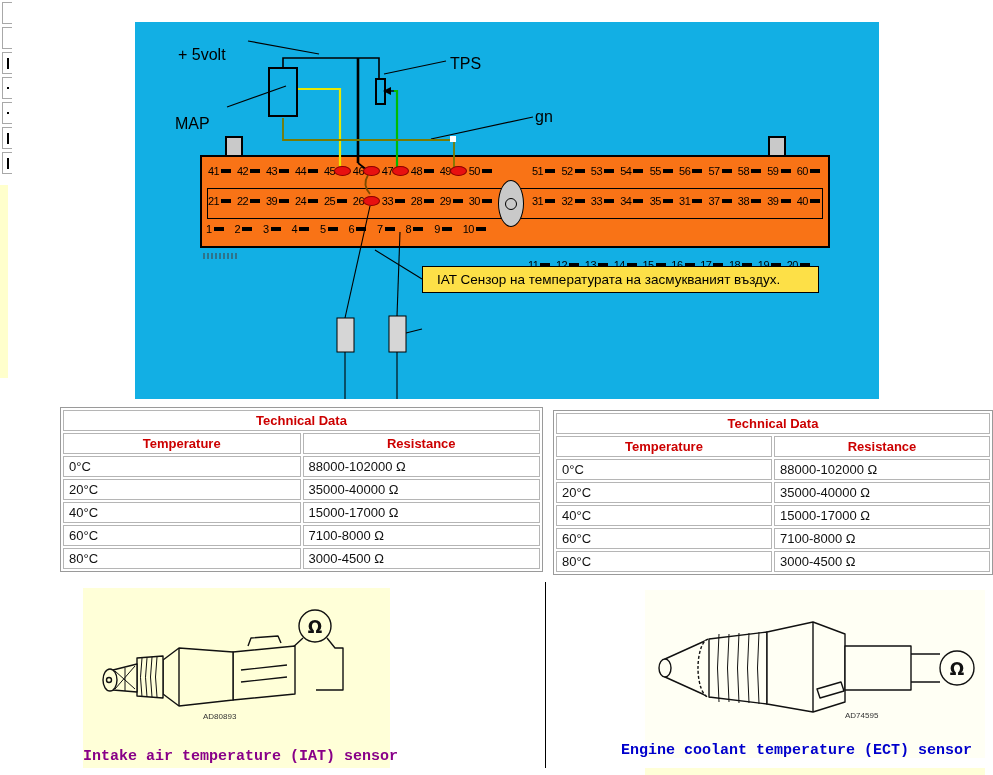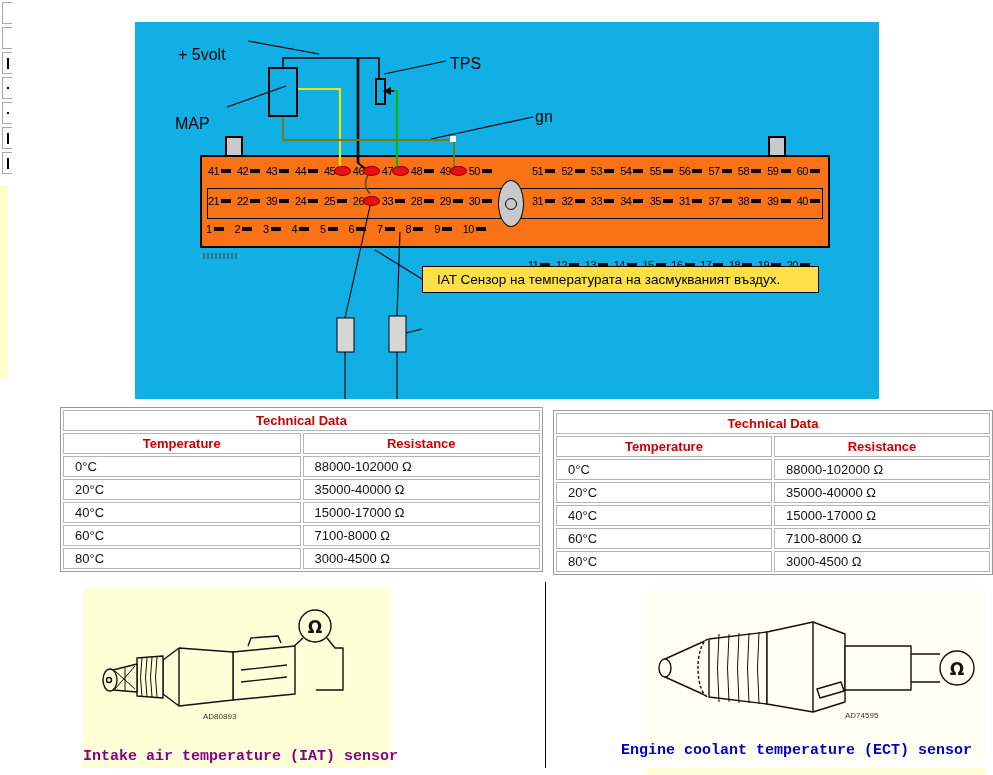--- a/index.html
+++ b/index.html
@@ -51,21 +51,21 @@
 
   
   .callout { position: absolute; background: #fde047; border: 1px solid #000; height: 27px; line-height: 25px;
              font-size: 13.5px; padding-left: 14px; white-space: nowrap; z-index: 6; }
   .callout-iat { left: 287px; top: 244px; width: 397px; }
   .callout-ect { left: 287px; top: 294px; width: 399px; }
 
   
   .tech-table { position: absolute; border-collapse: separate; border-spacing: 2px; background: #fff;
                 border: 1px solid #9a9a9a; table-layout: fixed; }
-  .tech-table th, .tech-table td { border: 1px solid #b5b5b5; font-size: 13px; padding: 2px 11px; height: 20px; overflow: hidden; white-space: nowrap; margin-top: 12px; }
+  .tech-table th, .tech-table td { border: 1px solid #b5b5b5; font-size: 13px; padding: 2px 5px; height: 20px; overflow: hidden; white-space: nowrap; margin-top: 12px; }
   .tt-title { color: #CC0000; font-weight: bold; text-align: center; font-size: 13.5px; }
   .tt-col   { color: #CC0000; font-weight: bold; text-align: center; font-size: 13.5px; }
   .tech-table td { text-align: left; font-weight: normal; color: #111; }
   .tech-left  { left: 60px;  top: 407px; width: 483px; }
   .tech-right { left: 553px; top: 410px; width: 440px; }
   .tech-left  .c1 { width: 51%; } .tech-left  .c2 { width: 49%; }
   .tech-right .c1 { width: 56%; } .tech-right .c2 { width: 44%; }
 
   
   .fig-iat-panel { position: absolute; left: 83px; top: 588px; width: 307px; height: 180px; background: #FFFFD8; }

